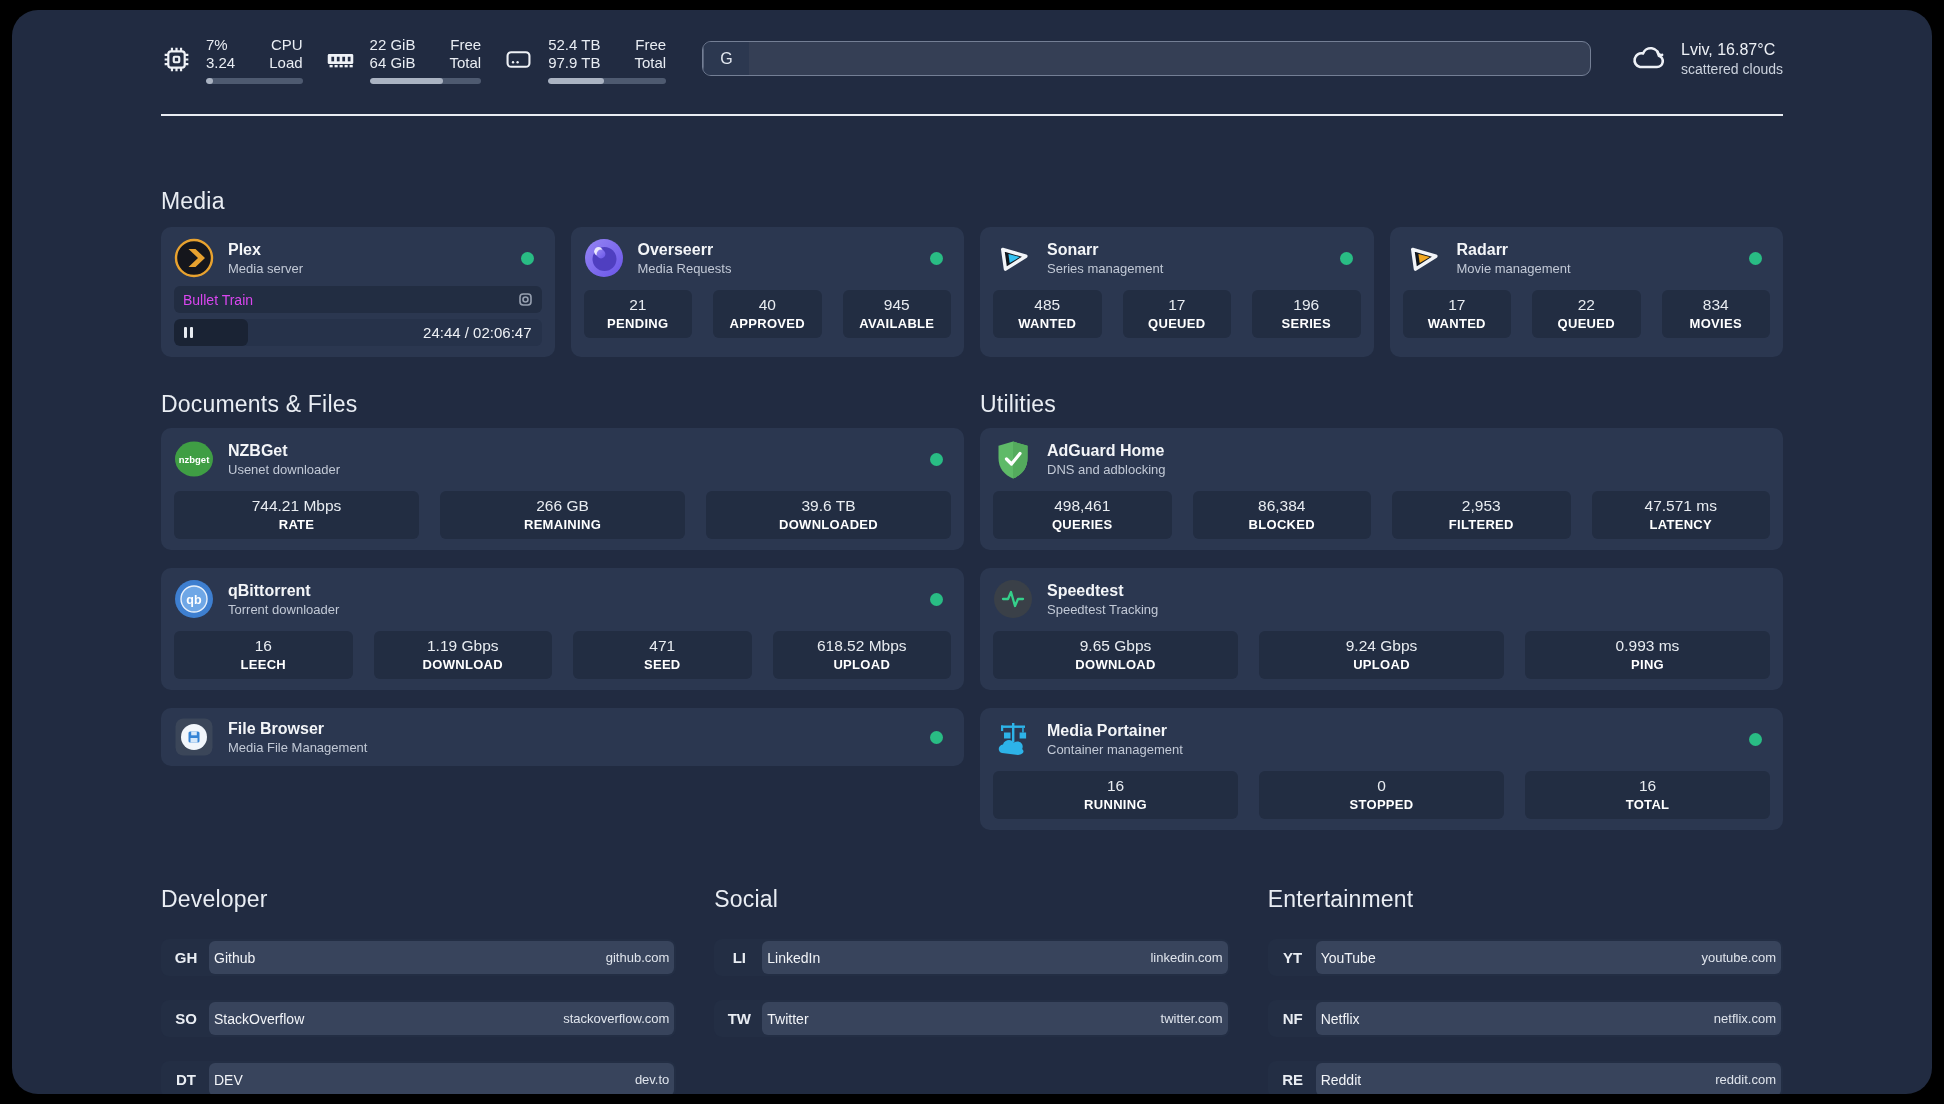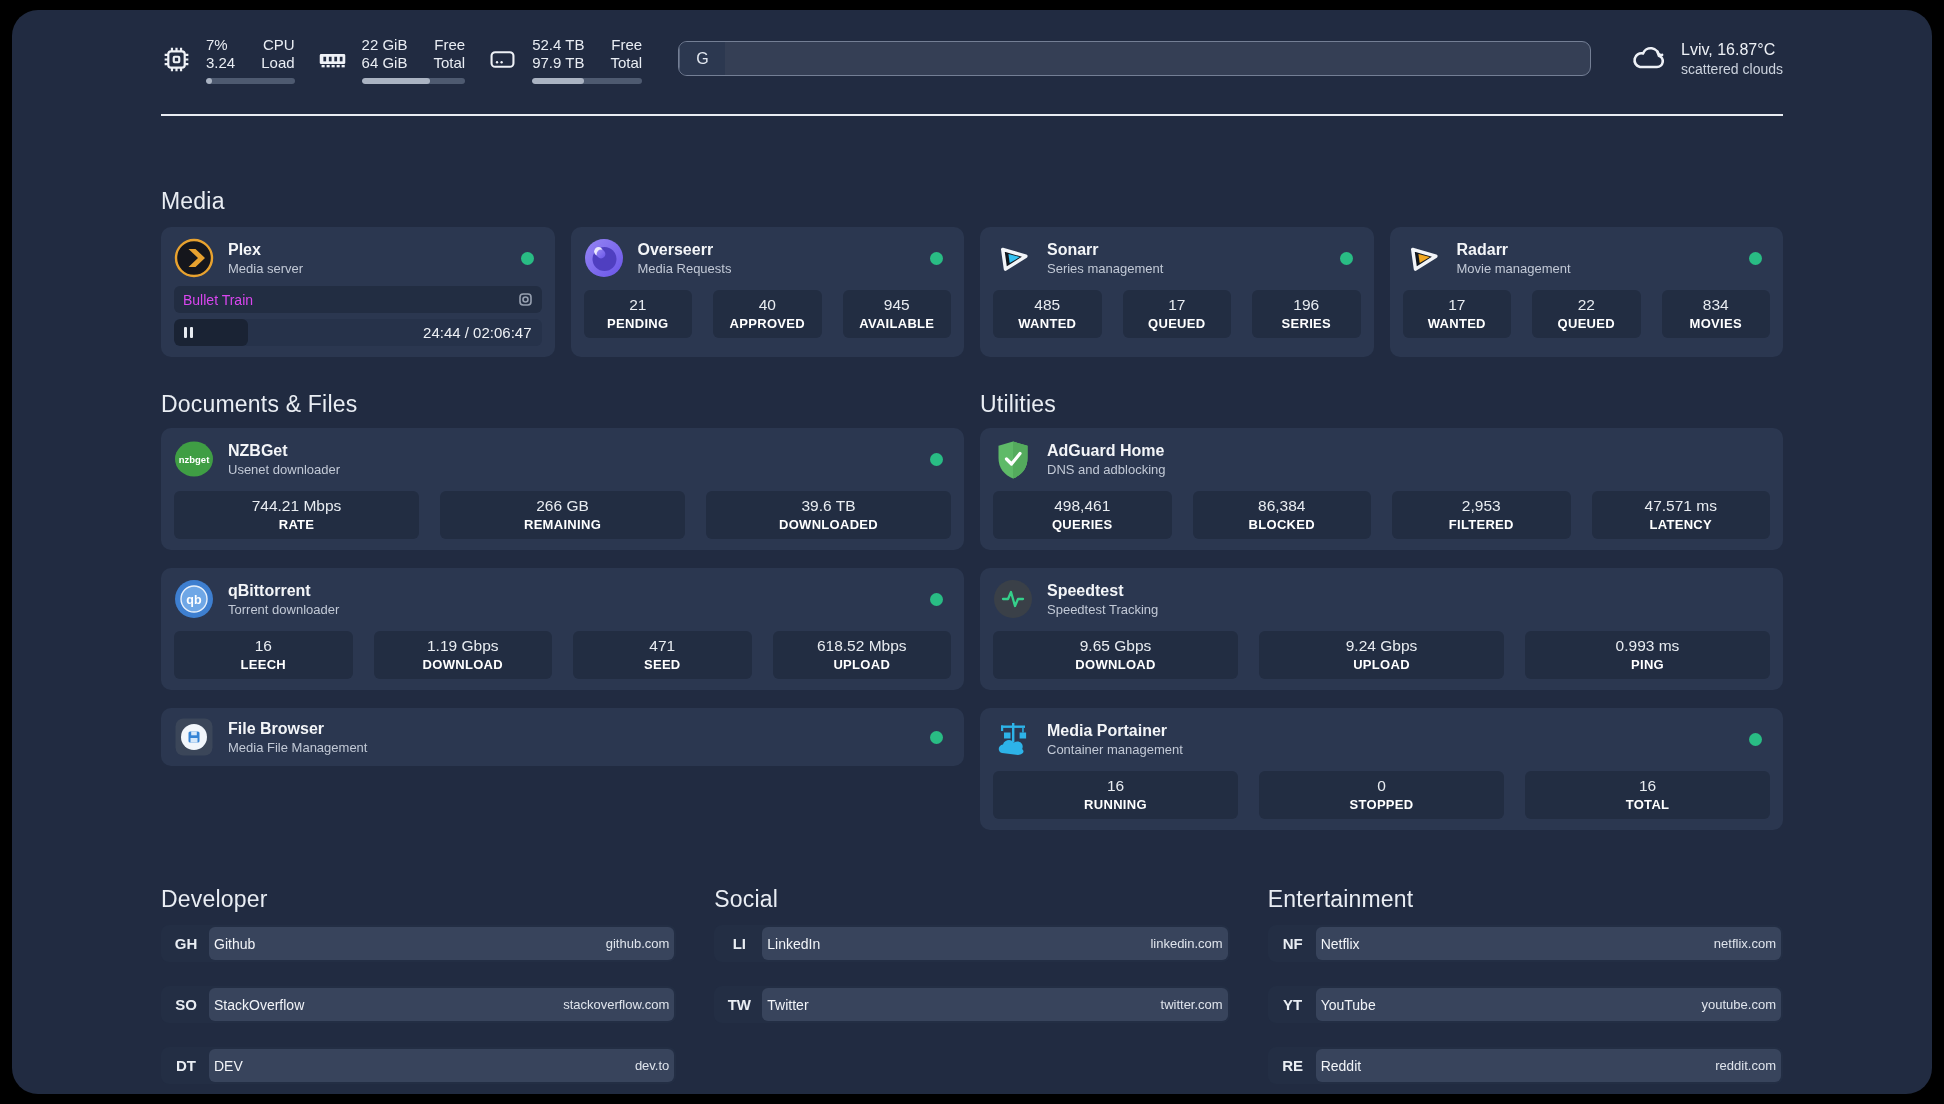--- a/index.html
+++ b/index.html
@@ -6,21 +6,21 @@
   html,body { width:1944px; height:1104px; background:#000; font-family:"Liberation Sans","DejaVu Sans",sans-serif; }
   .frame { position:absolute; left:12px; top:10px; right:12px; bottom:10px; background:#212b41; border-radius:26px; overflow:hidden; }
   .content { width:1622px; margin:0 auto; padding-top:26px; }
 
   
   .topbar { display:flex; align-items:flex-start; }
   .statgroup { display:flex; gap:14px; margin-right:22px; }
   .statgroup .sicon { color:#eef1f6; padding-top:8px; }
   .stattxt { display:flex; flex-direction:column; }
   .statcols { display:grid; grid-template-columns:auto auto; column-gap:26px; color:#e9edf3; font-size:15px; line-height:18px; }
-  .statcols .r { text-align:right; }
+  .statcols .r { text-align:right;margin-left:8px; }
   .statbar { margin-top:6px; height:6px; border-radius:3px; background:#4e5a70; overflow:hidden; }
   .statbar .fill { height:100%; border-radius:3px; background:#aab3c2; }
   .searchbar { flex:1; display:flex; align-items:stretch; height:35px; margin:5px 36px 0 14px; background:#353f55; border:1px solid #747f95; border-radius:9px; overflow:hidden; }
   .searchbar input { flex:1; background:transparent; border:none; outline:none; color:#e8ecf2; font-size:15px; padding:0 14px; font-family:inherit; }
   .searchbar input::placeholder { color:#b8bfcc; }
   .gbtn { width:46px; display:flex; align-items:center; justify-content:center; background:#2c3850; border-left:1px solid #5a657c; color:#e3e8f0; font-size:16px; cursor:pointer; }
   .weather { display:flex; align-items:center; gap:12px; color:#eef1f6; padding-top:2px; }
   .weather .wt1 { font-size:16px; line-height:20px; }
   .weather .wt2 { font-size:14px; color:#ccd3de; line-height:18px; }
   .divider { margin-top:30px; height:2px; background:#e8ecf2; border:none; }
@@ -48,21 +48,21 @@
   .np-row { display:flex; align-items:center; margin-top:8px; height:27px; background:#222d42; border-radius:6px; padding:0 9px; color:#d946ef; font-size:14px; }
   .np-row .npicon { margin-left:auto; display:flex; }
   .prog-row { position:relative; margin-top:6px; height:27px; background:#26324a; border-radius:6px; overflow:hidden; display:flex; align-items:center; }
   .prog-fill { position:absolute; left:0; top:0; bottom:0; background:#1a2334; border-radius:6px; }
   .prog-row .pause { position:relative; display:flex; gap:3px; margin-left:10px; }
   .prog-row .pause i { width:3px; height:11px; background:#e8ecf2; border-radius:1px; }
   .prog-row .ptime { position:relative; margin-left:auto; margin-right:10px; color:#eef1f5; font-size:15px; font-weight:500; }
 
   
   .bm-grid { display:grid; grid-template-columns:repeat(3,1fr); gap:38px; margin-top:56px; }
-  .bm-grid .sec-h { margin-bottom:12px; }
+  .bm-grid .sec-h { margin-bottom:26px; }
   .bm-rows { display:flex; flex-direction:column; gap:24px; }
   .bm-row { display:flex; align-items:stretch; background:#232e44; border-radius:8px; height:37px; padding:2px; cursor:pointer; }
   .bm-abbr { width:46px; display:flex; align-items:center; justify-content:center; color:#e9edf3; font-size:15px; font-weight:700; }
   .bm-inner { flex:1; display:flex; align-items:center; background:#38445c; border-radius:6px; padding:0 5px; }
   .bm-name { color:#f2f4f8; font-size:14px; }
   .bm-url { margin-left:auto; color:#dfe4ec; font-size:13px; }
 
   .iconwrap { display:flex; flex:0 0 auto; }
   svg { display:block; }
 </style>
@@ -546,34 +546,34 @@
                 <span class="bm-url">twitter.com</span>
               </span>
           </div>
         </div>
       </div>
 
       <div>
         <div class="sec-h">Entertainment</div>
         <div class="bm-rows">
           <div class="bm-row">
+            <span class="bm-abbr">YT</span>
+            <span class="bm-inner">
+                <span class="bm-name">YouTube</span>
+                <span class="bm-url">youtube.com</span>
+              </span>
+          </div>
+          <div class="bm-row">
             <span class="bm-abbr">NF</span>
             <span class="bm-inner">
                 <span class="bm-name">Netflix</span>
                 <span class="bm-url">netflix.com</span>
               </span>
           </div>
           <div class="bm-row">
-            <span class="bm-abbr">YT</span>
-            <span class="bm-inner">
-                <span class="bm-name">YouTube</span>
-                <span class="bm-url">youtube.com</span>
-              </span>
-          </div>
-          <div class="bm-row">
             <span class="bm-abbr">RE</span>
             <span class="bm-inner">
                 <span class="bm-name">Reddit</span>
                 <span class="bm-url">reddit.com</span>
               </span>
           </div>
         </div>
       </div>
     </div>
 

